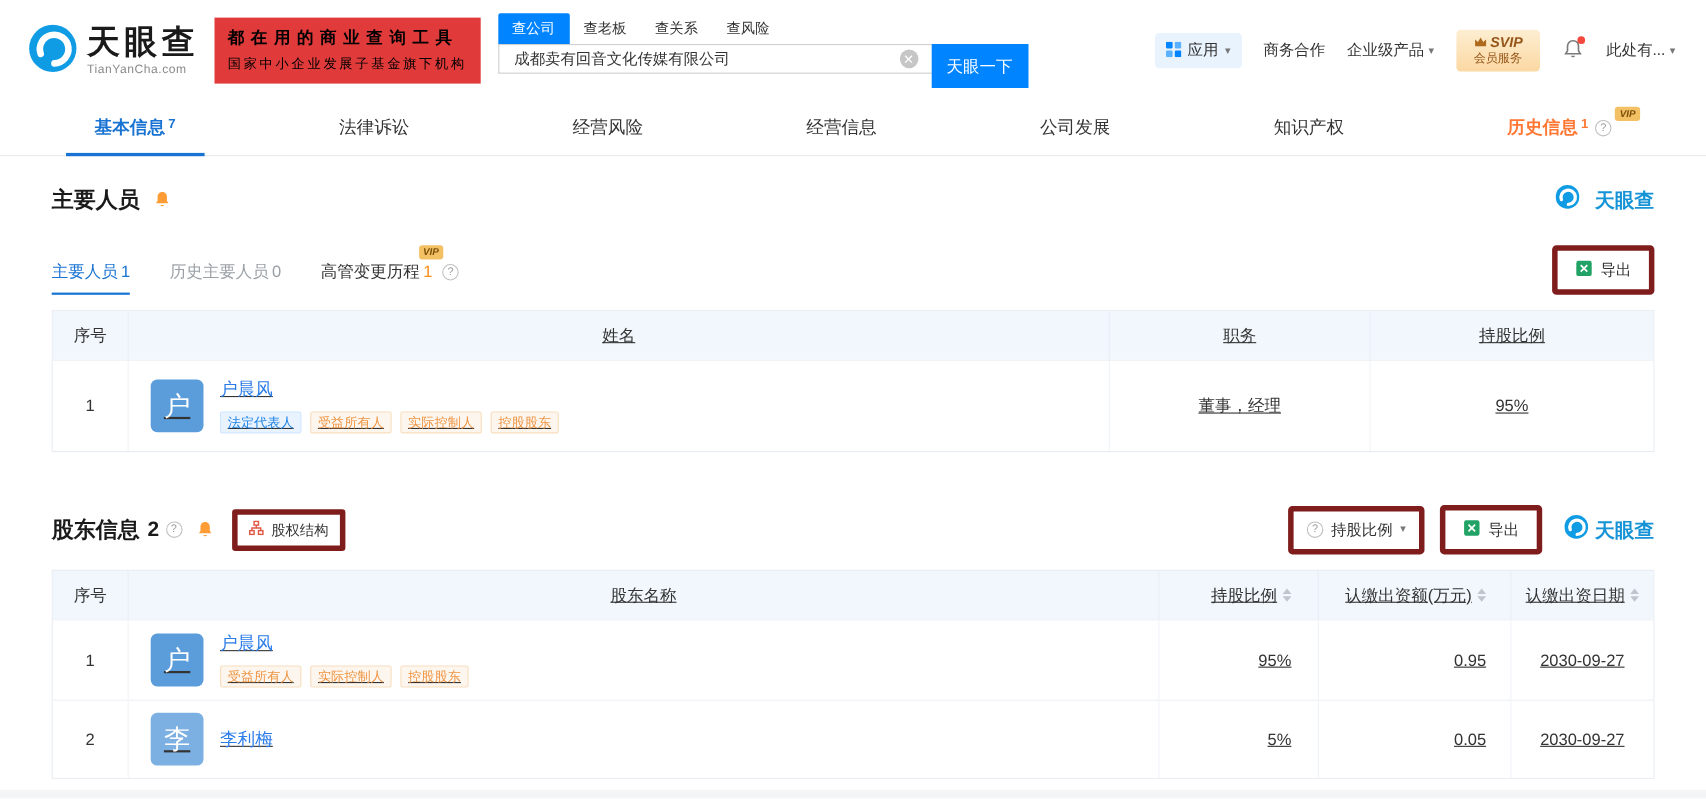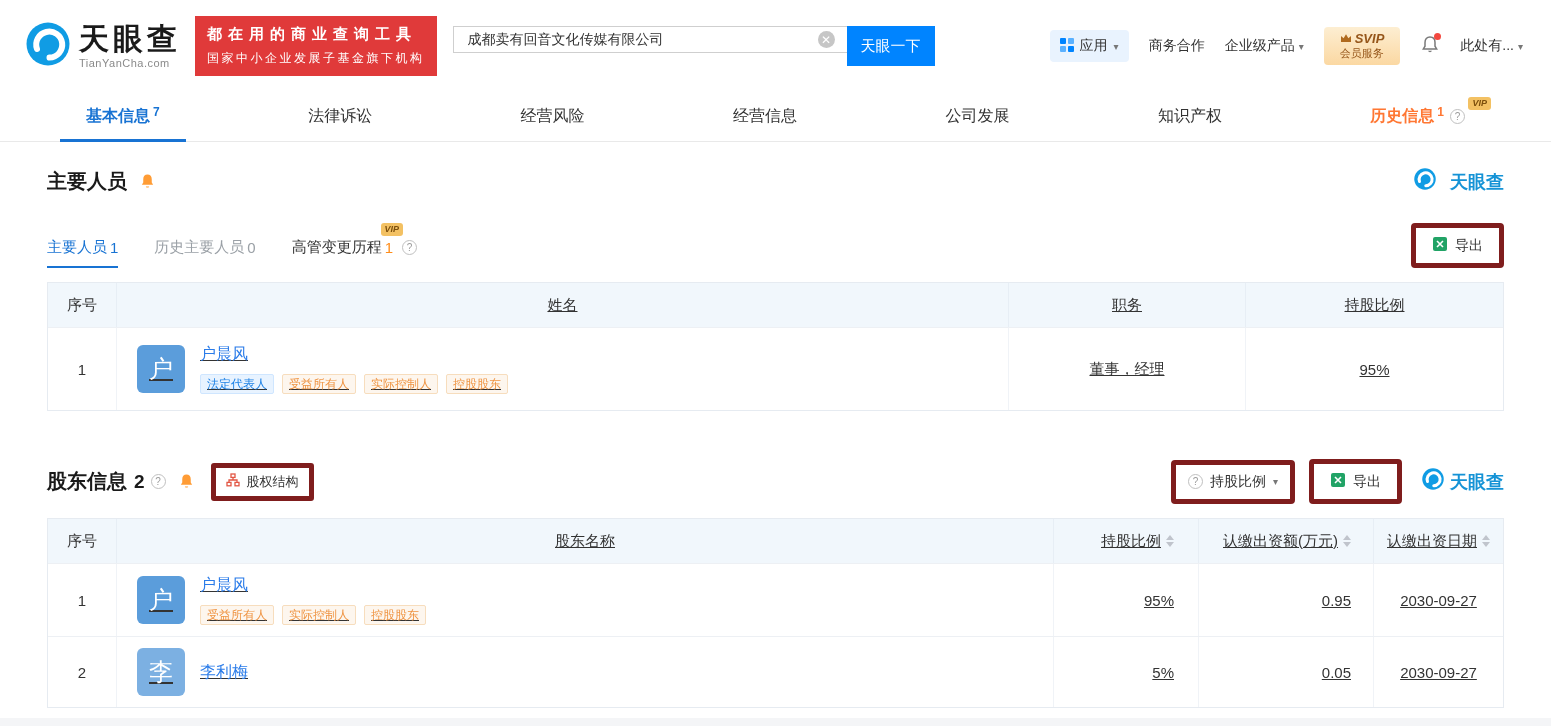--- a/index.html
+++ b/index.html
@@ -7,21 +7,21 @@
   body {
     width:1551px; height:726px; overflow:hidden; position:relative;
     background:#fff; color:#333;
     font-family:"Liberation Sans","DejaVu Sans",sans-serif;
   }
   
   .topbar { display:flex; align-items:center; height:92px; padding:0 26px; }
   .logo { display:flex; align-items:center; gap:9px; }
   .logo-text .cn { font-size:30px; font-weight:bold; color:#1a1a1a; letter-spacing:4px; line-height:1; }
   .logo-text .en { font-size:11px; color:#8a8a8a; margin-top:3px; letter-spacing:.5px; }
-  .banner { margin-left:14px; background:#e03a3a; color:#ffffff; padding:9px 12px; }
+  .banner { margin-left:14px; background:#e03a3a; color:#000000; padding:9px 12px; }
   .banner .b1 { font-size:15px; font-weight:bold; letter-spacing:6px; white-space:nowrap; }
   .banner .b2 { font-size:12px; margin-top:6px; letter-spacing:2.5px; white-space:nowrap; }
   .search-area { margin-left:16px; width:482px; }
   .search-tabs { display:flex; align-items:flex-end; }
   .search-tab { font-size:13px; color:#333; padding:5px 13px; cursor:pointer; }
   .search-tab.active { background:#0084ff; color:#fff; border-radius:2px 2px 0 0; }
   .search-row { display:flex; }
   .search-box { flex:1; height:27px; border:1px solid #cfcfcf; border-right:none; display:flex; align-items:center; padding:0 12px; background:#fff; }
   .search-box input { border:none; outline:none; flex:1; font-size:14px; color:#333; font-family:inherit; background:transparent; }
   .clear-btn { width:17px; height:17px; border-radius:50%; background:#c6c6c6; color:#fff; font-size:12px; line-height:1; display:flex; align-items:center; justify-content:center; cursor:pointer; }
@@ -119,20 +119,26 @@
       <div class="en">TianYanCha.com</div>
     </span>
   </div>
 
   <div class="banner">
     <div class="b1">都在用的商业查询工具</div>
     <div class="b2">国家中小企业发展子基金旗下机构</div>
   </div>
 
   <div class="search-area">
+    <div class="search-tabs">
+      <span class="search-tab active">查公司</span>
+      <span class="search-tab">查老板</span>
+      <span class="search-tab">查关系</span>
+      <span class="search-tab">查风险</span>
+    </div>
     <div class="search-row">
       <div class="search-box">
         <input value="成都卖有回音文化传媒有限公司" style="">
         <span class="clear-btn">✕</span>
       </div>
       <button class="search-btn">天眼一下</button>
     </div>
   </div>
 
   <div class="top-right">

